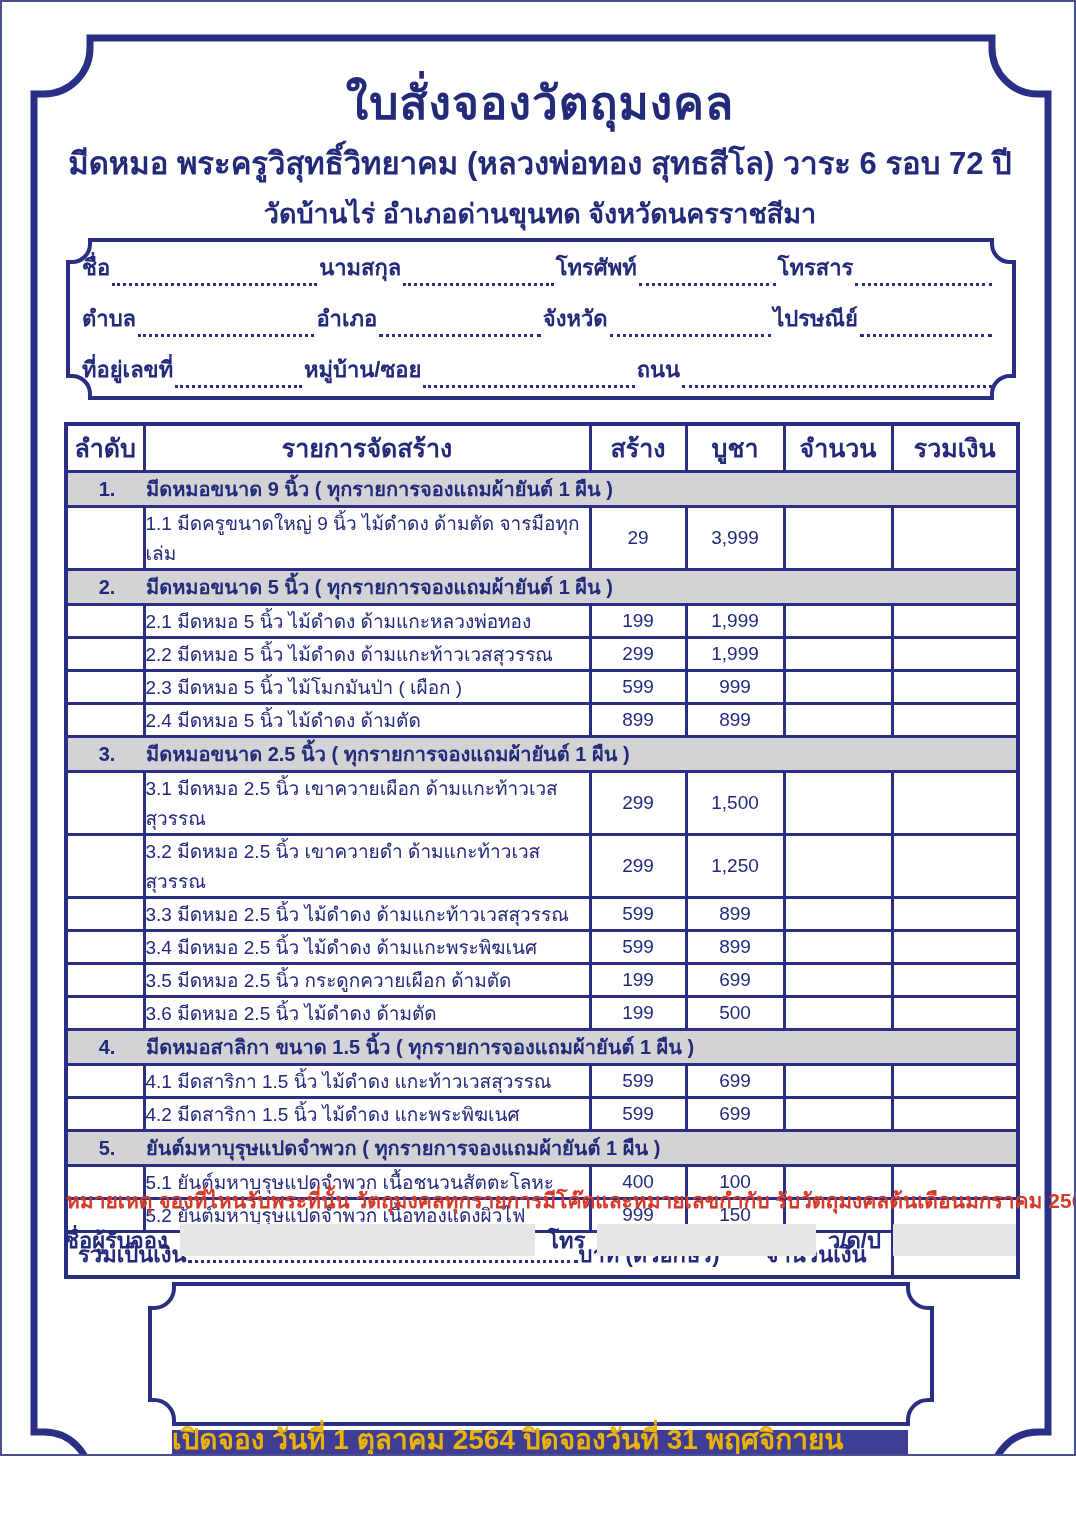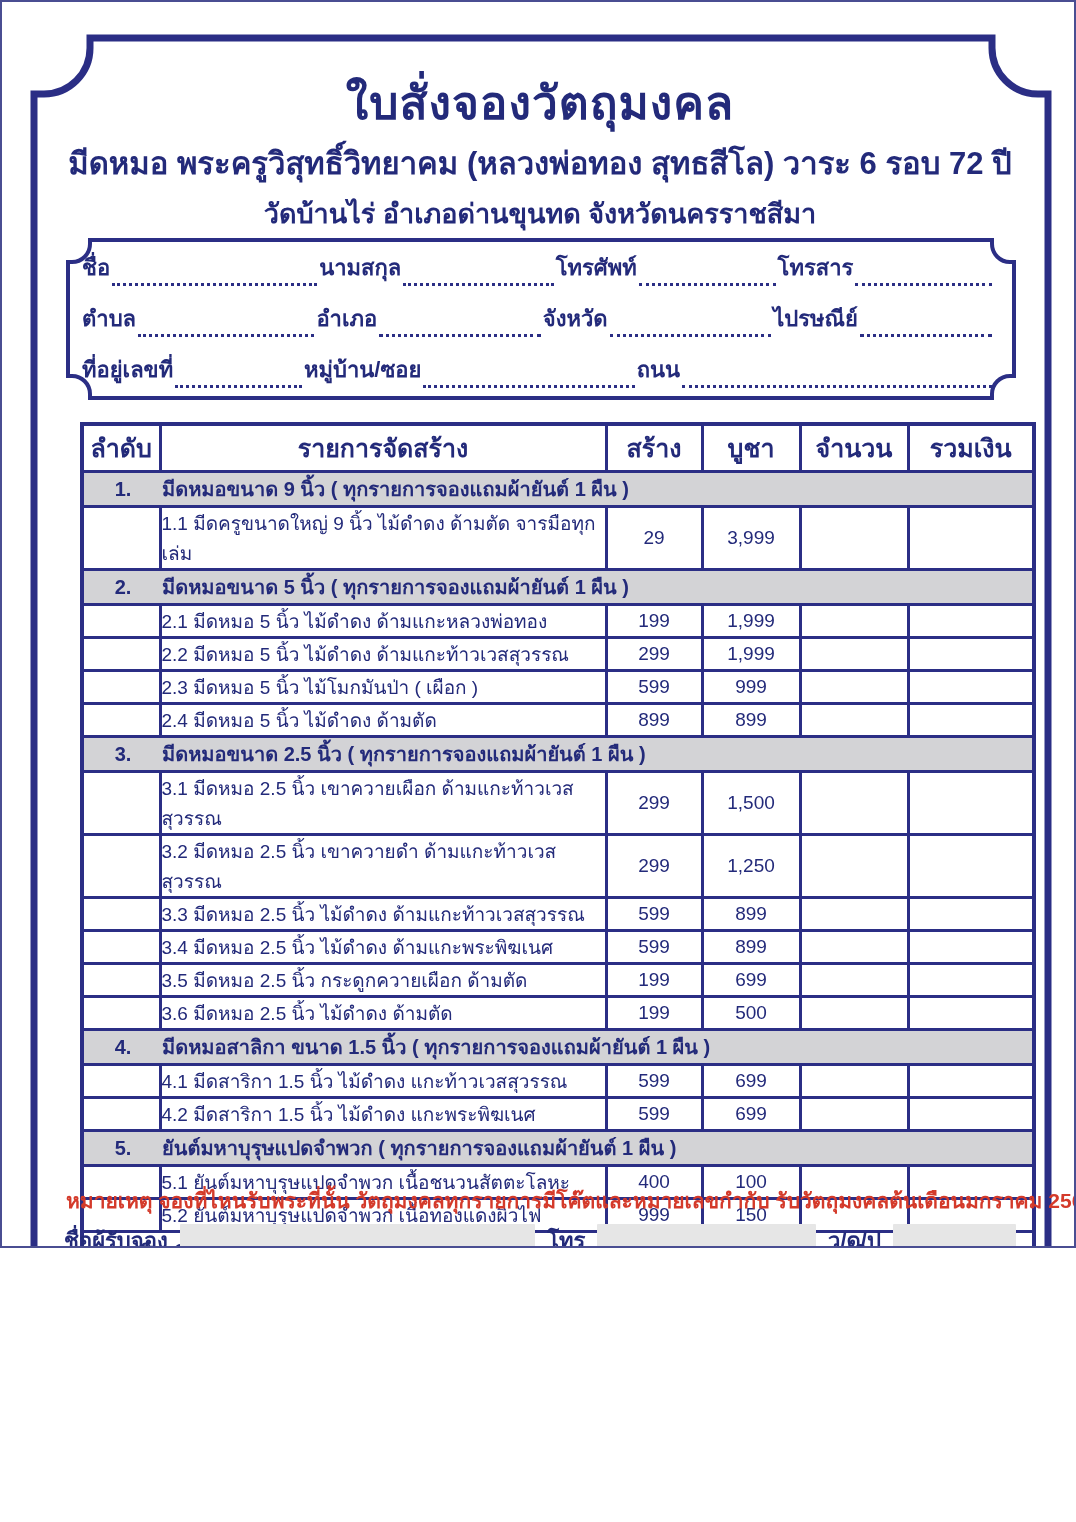--- a/index.html
+++ b/index.html
@@ -1,42 +1,42 @@
 <!DOCTYPE html>
 <html style="--navy: #232a7a; --frame: #2b2e85; --banner: #3f3c93; --section-bg: #d3d3d6; --input-bg: #e6e6e6; --red: #d43a2a; --page-edge: #4a4e92;"><head>
 <meta charset="utf-8">
 <style>
   :root{
     --navy:#232a7a; --frame:#2b2e85; --banner:#3f3c93; --section-bg:#d3d3d6;
     --input-bg:#e6e6e6; --red:#d43a2a; --page-edge:#4a4e92;
   }
   html,body{margin:0;padding:0;background:#fff;}
   .page{
-    position:relative; width:1076px; height:1248px; background:#fff;
+    position:relative; width:1076px; height:1456px; background:#fff;
     border:2px solid var(--page-edge); box-sizing:border-box; overflow:hidden;
     font-family:"Liberation Sans","DejaVu Sans",sans-serif; color:var(--navy);padding-left:48px;
   }
   svg.frame{position:absolute; left:0; top:0; width:1076px; height:1522px; pointer-events:none;}
   svg.frame path{fill:none; stroke:var(--frame);}
 
   .title{position:absolute; left:0; top:64px; width:1076px; text-align:center;
     font-size:46px; font-weight:bold; letter-spacing:1px;}
   .subtitle{position:absolute; left:0; top:136px; width:1076px; text-align:center;
     font-size:31px; font-weight:bold;}
   .temple-line{position:absolute; left:0; top:190px; width:1076px; text-align:center;
     font-size:27px; font-weight:bold;}
 
   .form-rows{position:absolute; left:80px; top:248px; width:912px; height:146px;
     display:flex; flex-direction:column; justify-content:space-between;}
   .form-row{display:flex; align-items:baseline; height:44px;}
   .f-label{font-size:22px; font-weight:bold; white-space:nowrap;}
   .f-line{flex-grow:1; border-bottom:3px dotted var(--frame); align-self:flex-end;
     margin:0 2px 8px 2px; min-width:40px;}
 
-  table.order-table{position:absolute; left:78px; top:420px; width:952px;
+  table.order-table{position:absolute; left:62px; top:420px; width:952px;
     border-collapse:collapse; table-layout:fixed;
     border:4px solid var(--frame);}
   table.order-table th, table.order-table td{border:3px solid var(--frame); padding:0;}
   table.order-table th{height:44px; font-size:25px; font-weight:bold; text-align:center;}
   tr.sec-row td{background:var(--section-bg); height:28px;}
   .sec-flex{display:flex; align-items:center;}
   .sec-no{width:78px; text-align:center; font-size:20px; font-weight:bold; flex:none;}
   .sec-title{font-size:20px; font-weight:bold;}
   tr.item-row td{height:30px; font-size:19px;}
   td.c-desc{padding-left:8px;}

